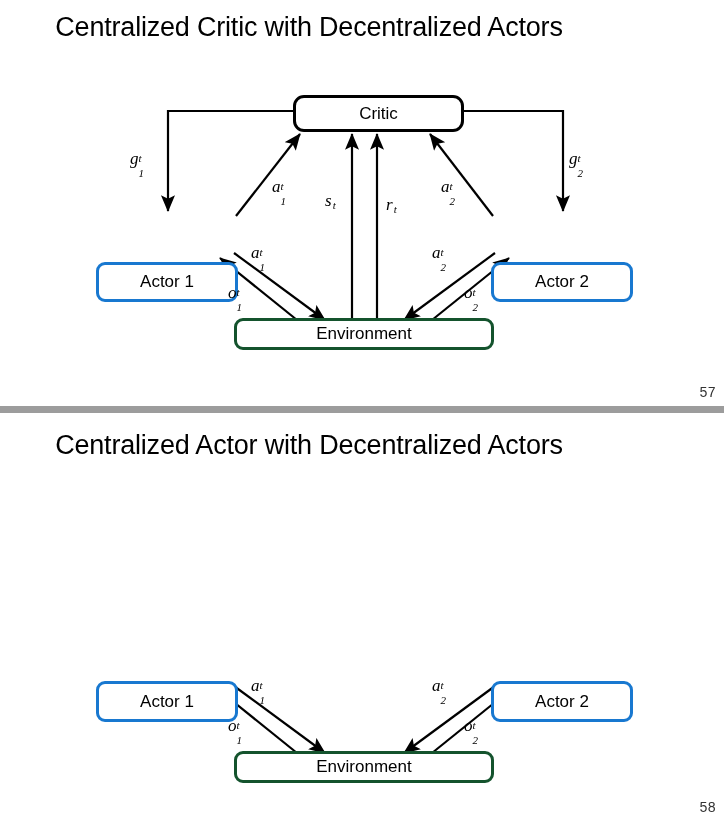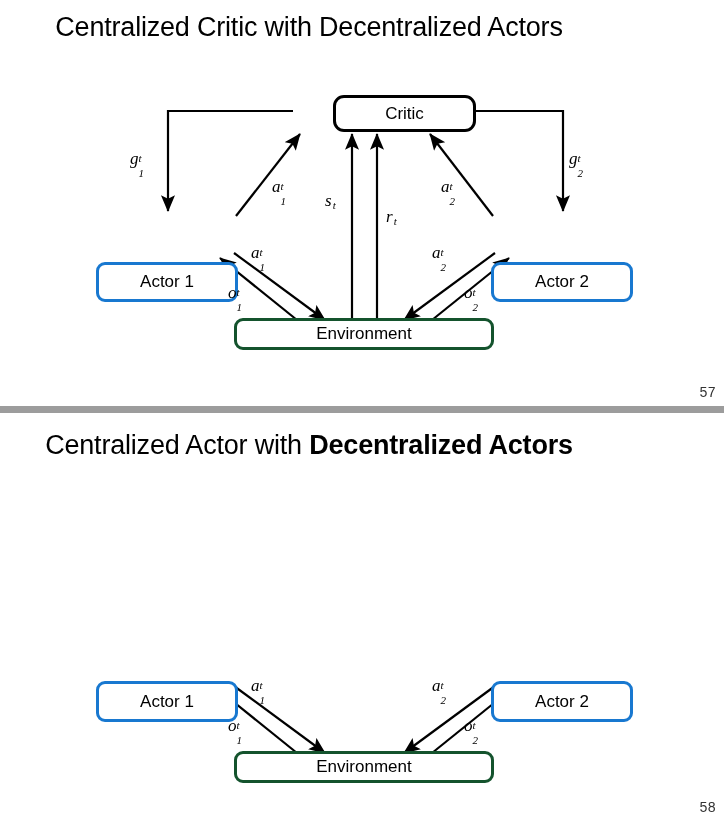--- a/index.html
+++ b/index.html
@@ -28,21 +28,21 @@
     left: 0;
     width: 618px;
     text-align: center;
     font-family: "Liberation Sans", sans-serif;
     font-size: 27px;
     font-weight: 400;
     color: #000000;
     letter-spacing: -0.2px;
     white-space: nowrap;
   }
-  .slide-title .bold { font-weight: 700; }
+  .slide-title .bold { font-weight: 400; }
 
   #title-1 { top: 12px; }
   #title-2 { top: 430px; }
 
   .separator {
     position: absolute;
     left: 0;
     top: 406px;
     width: 724px;
     height: 7px;
@@ -177,21 +177,21 @@
         <path d="M234,253 L325,320" marker-end="url(#ah1)"></path>
 
         <path d="M297,320 L220,258" marker-end="url(#ah1)"></path>
 
         <path d="M495,253 L404,320" marker-end="url(#ah1)"></path>
 
         <path d="M432,320 L509,258" marker-end="url(#ah1)"></path>
       </g>
     </svg>
 
-    <div class="node critic" style="left:293px; top:95px; width:143px; height:37px;margin-left:40px;">
+    <div class="node critic" style="left:293px; top:95px; width:171px; height:37px;">
       <span>Critic</span>
     </div>
 
     <div class="node actor" style="left:96px; top:214px; width:142px; height:40px;">
       <span>Actor 1</span>
     </div>
 
     <div class="node actor" style="left:491px; top:214px; width:142px; height:40px;">
       <span>Actor 2</span>
     </div>
@@ -213,21 +213,21 @@
     </div>
 
     <div class="mathlabel" style="left:441px; top:178px;">
       <span>a</span><span class="stack"><sup>t</sup><sub>2</sub></span>
     </div>
 
     <div class="mathlabel" style="left:325px; top:192px;">
       <span>s</span><sub>t</sub>
     </div>
 
-    <div class="mathlabel" style="left:386px; top:208px;">
+    <div class="mathlabel" style="left:386px; top:196px;">
       <span>r</span><sub>t</sub>
     </div>
 
     <div class="mathlabel" style="left:251px; top:244px;">
       <span>a</span><span class="stack"><sup>t</sup><sub>1</sub></span>
     </div>
 
     <div class="mathlabel" style="left:432px; top:244px;">
       <span>a</span><span class="stack"><sup>t</sup><sub>2</sub></span>
     </div>

